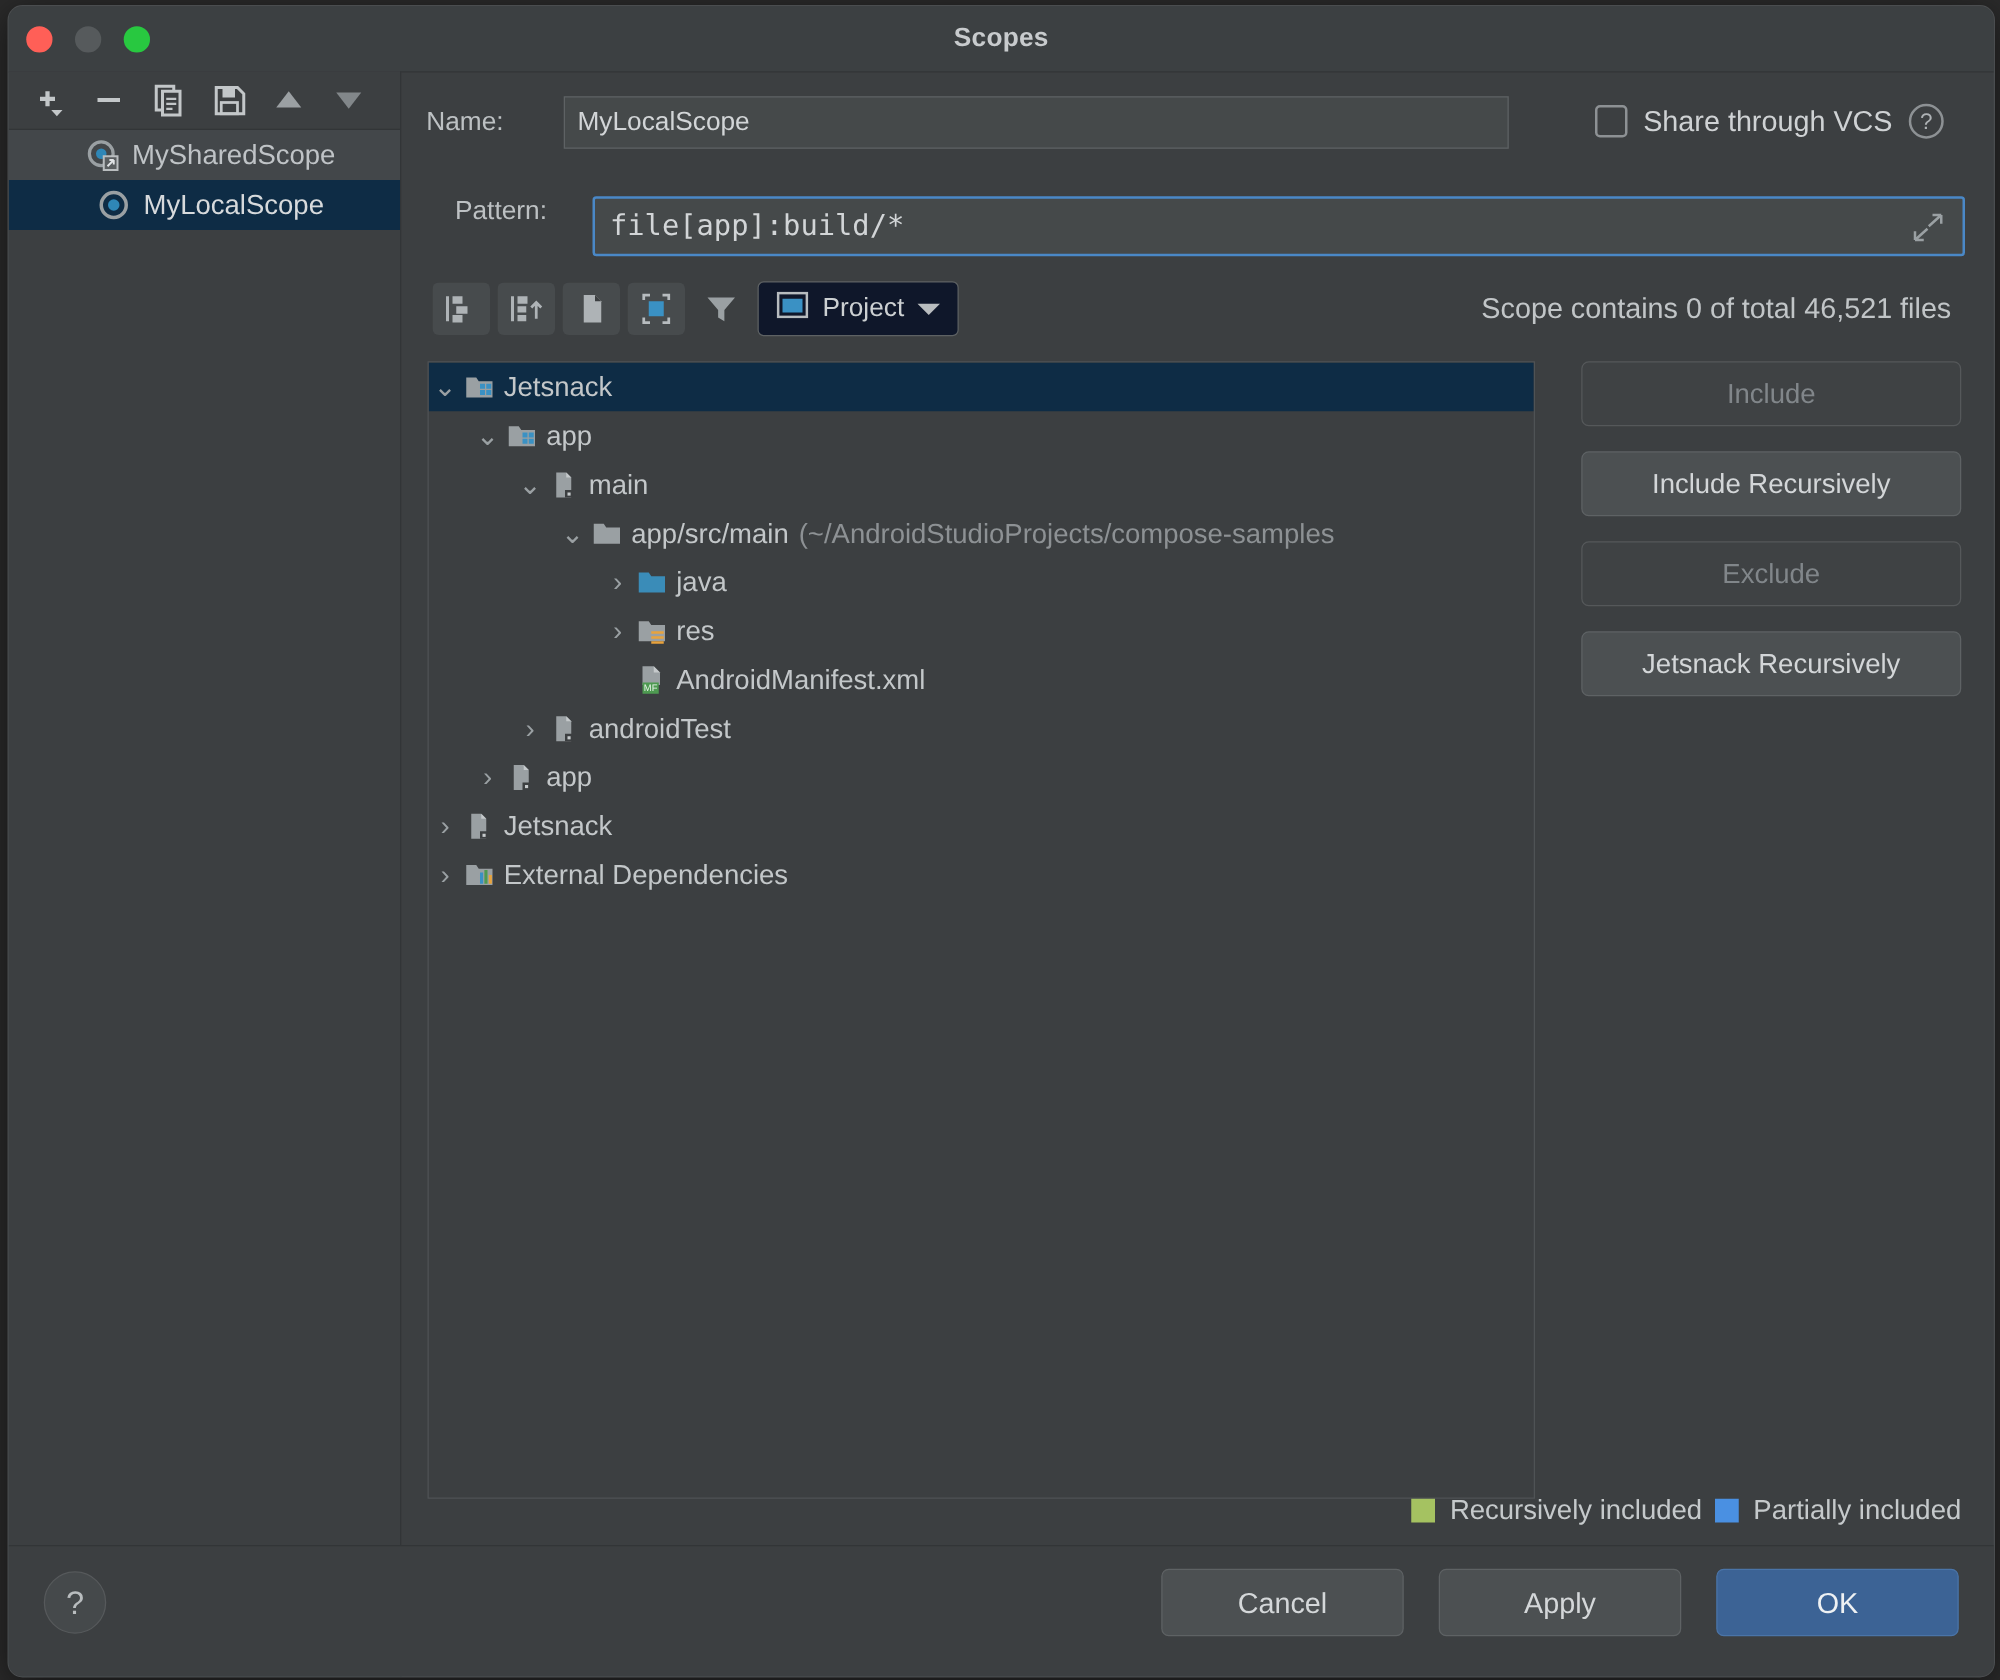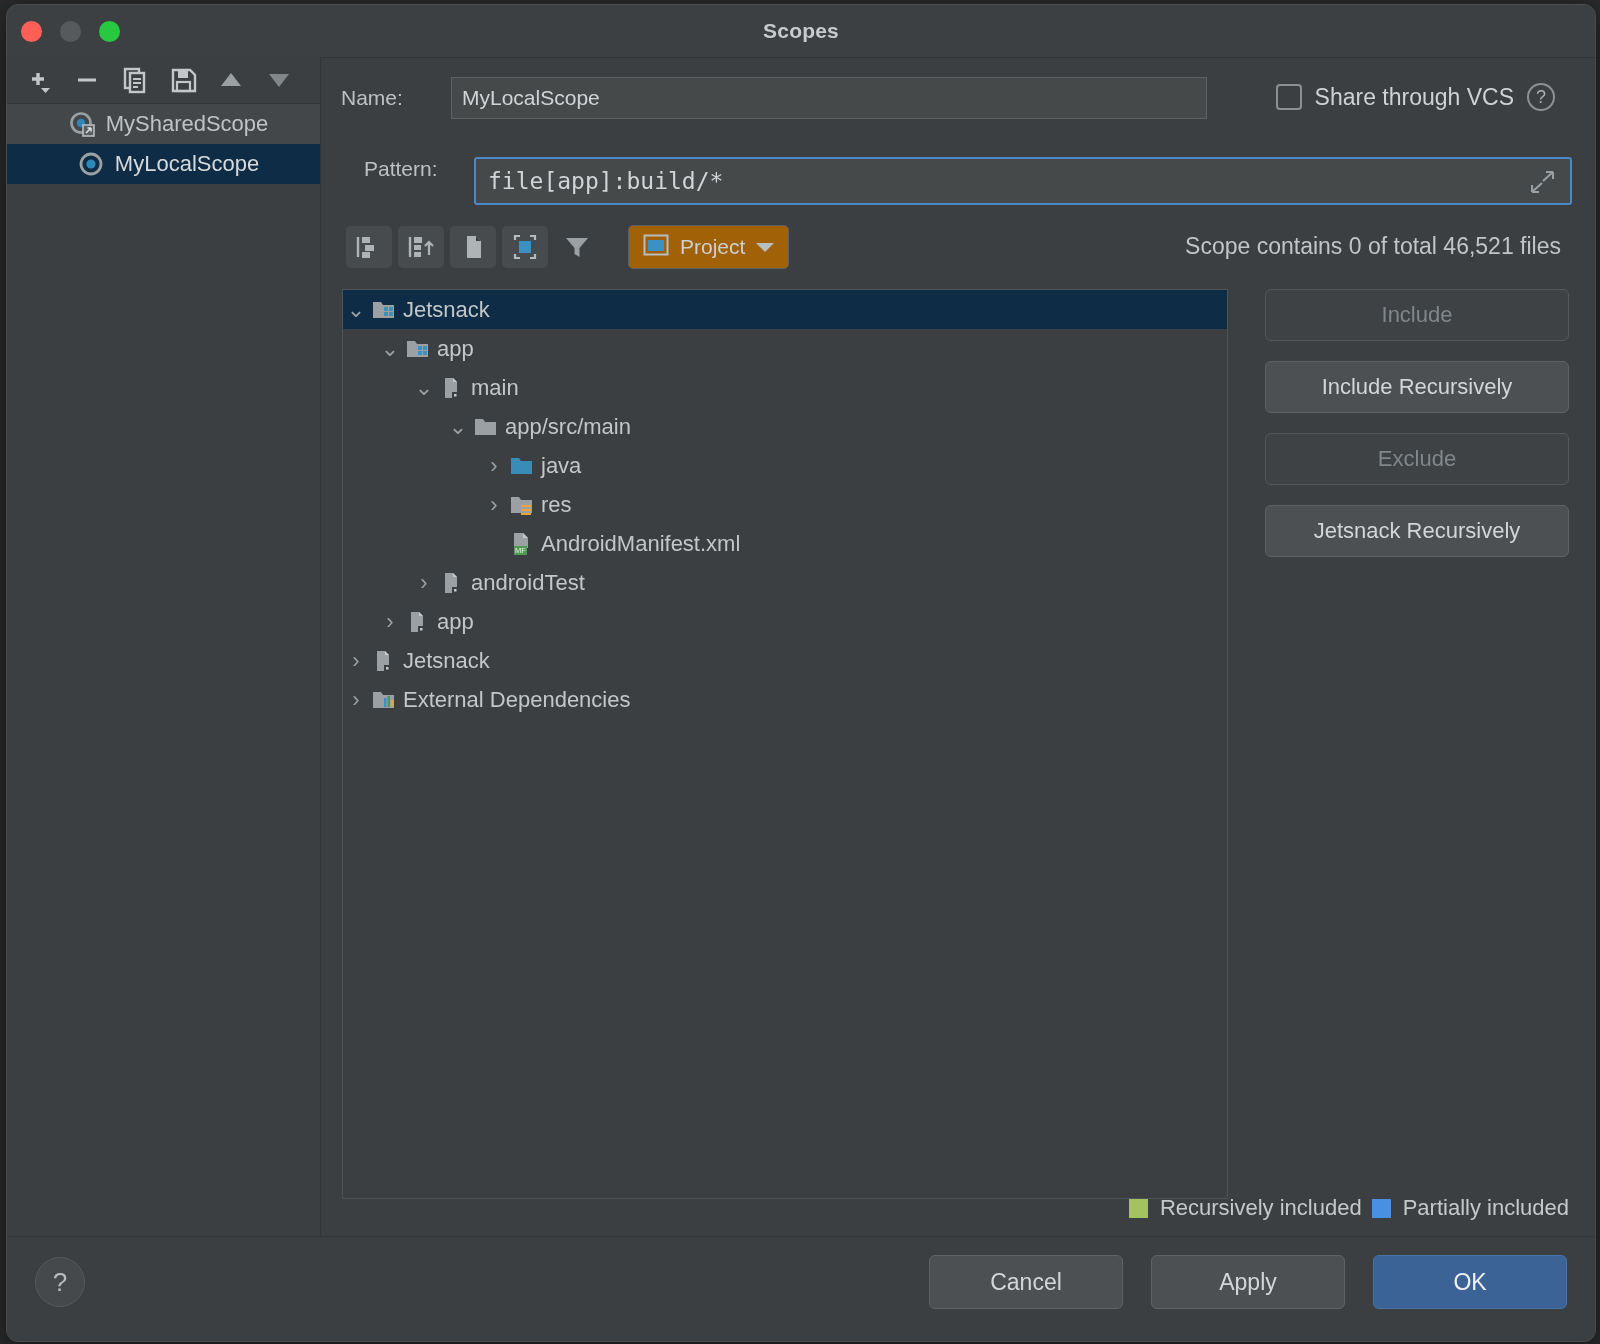--- a/index.html
+++ b/index.html
@@ -146,27 +146,26 @@
   }
   .ttbtn {
     width: 44px; height: 40px;
     display: flex; align-items: center; justify-content: center;
     border: 1px solid transparent;
     border-radius: 5px;
     background: #474b4d;
   }
   .ttbtn.plain { background: transparent; border-color: transparent; }
   .proj-select {
-    margin-left: 22px;
     height: 42px;
     display: flex; align-items: center; gap: 11px;
     padding: 0 14px;
     border: 1px solid #5d6163;
     border-radius: 5px;
-    background: #a16207;
+    background: #0f172a;
     color: #ccd0d2; font-size: 21px;
   }
   .scope-contains {
     position: absolute; right: 34px; top: 176px;
     color: #c1c5c7; font-size: 23px;
   }
   
   .tree-panel {
     position: absolute; left: 22px; top: 232px;
     width: 884px; height: 908px;
@@ -441,20 +440,21 @@
       </div>
 
       <div class="tree-row" style="padding-left:102px">
         <span class="arrow">⌄</span>
         <span class="ticon">
           <svg width="26" height="24" viewBox="0 0 26 24">
             <path d="M2 4 h8 l2 3 h11 v13 h-21 z" fill="#9aa0a3"></path>
           </svg>
         </span>
         <span>app/src/main</span>
+        <span class="tpath">(~/AndroidStudioProjects/compose-samples</span>
       </div>
 
       <div class="tree-row" style="padding-left:138px">
         <span class="arrow">›</span>
         <span class="ticon">
           <svg width="26" height="24" viewBox="0 0 26 24">
             <path d="M2 4 h8 l2 3 h11 v13 h-21 z" fill="#3a8cb8"></path>
           </svg>
         </span>
         <span>java</span>

